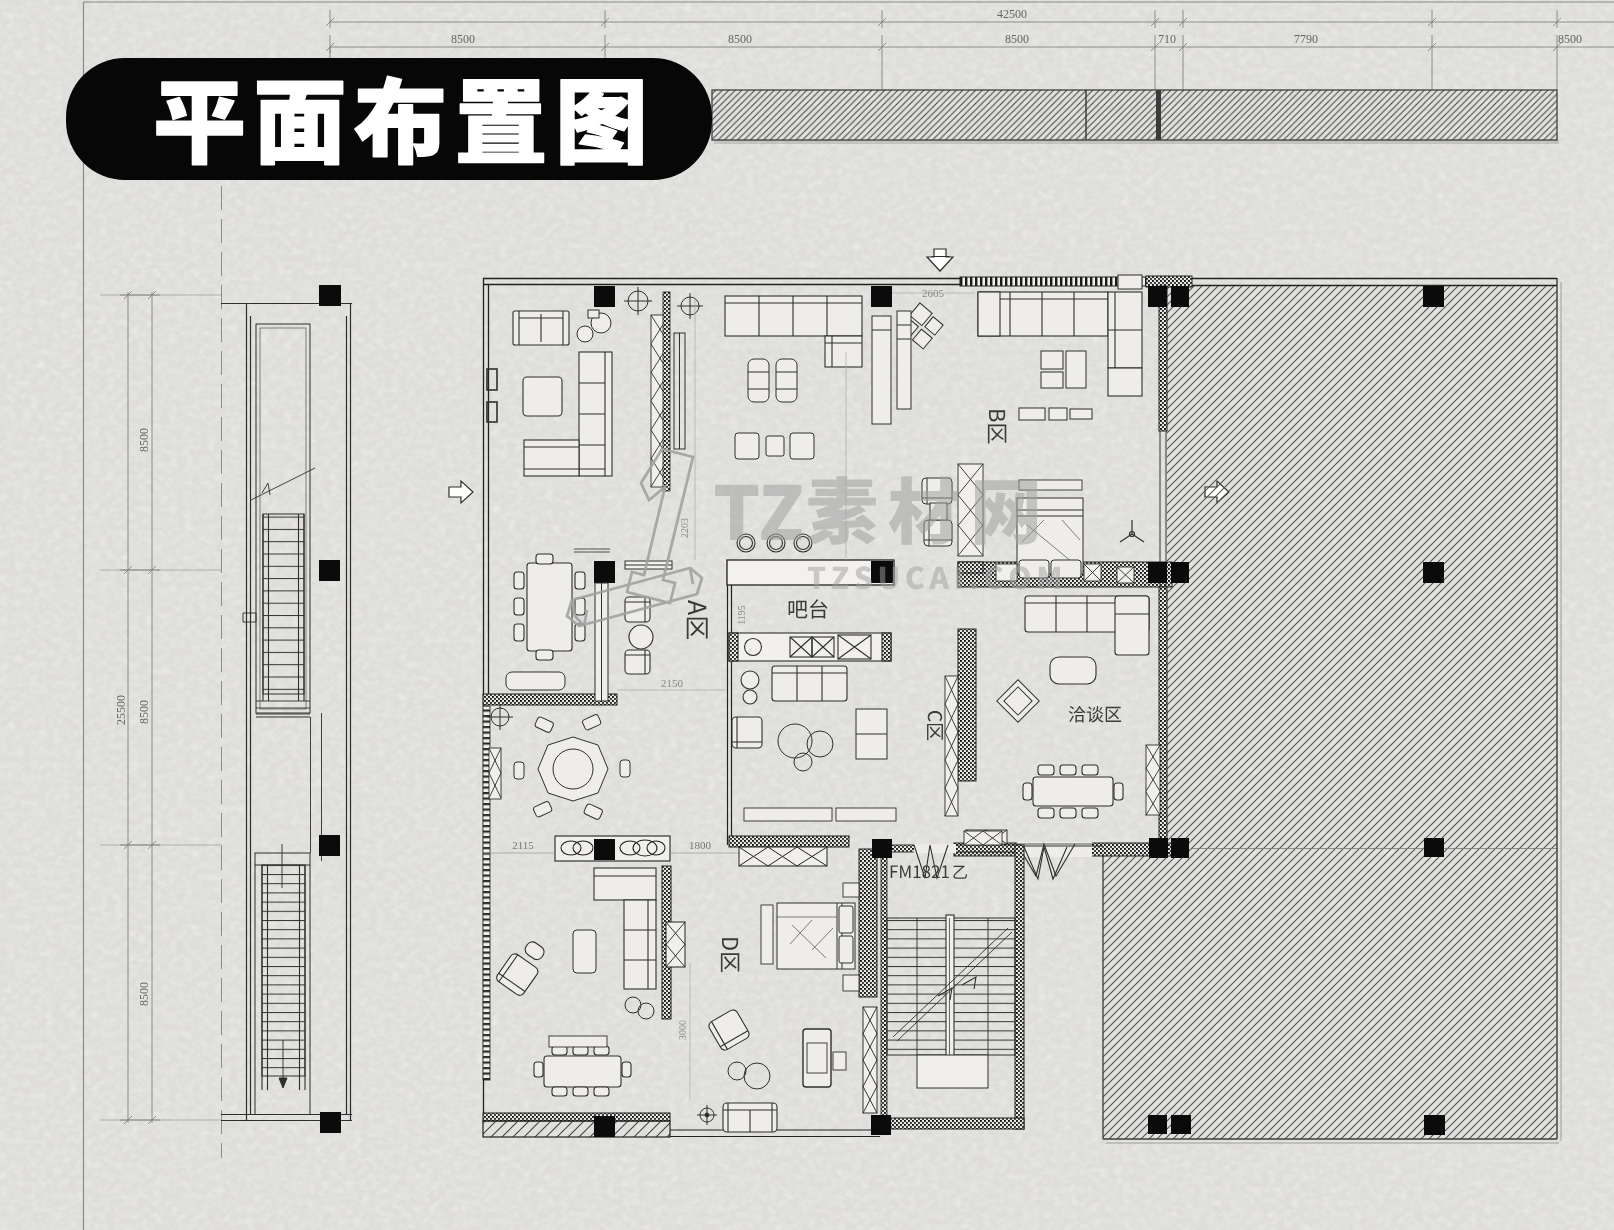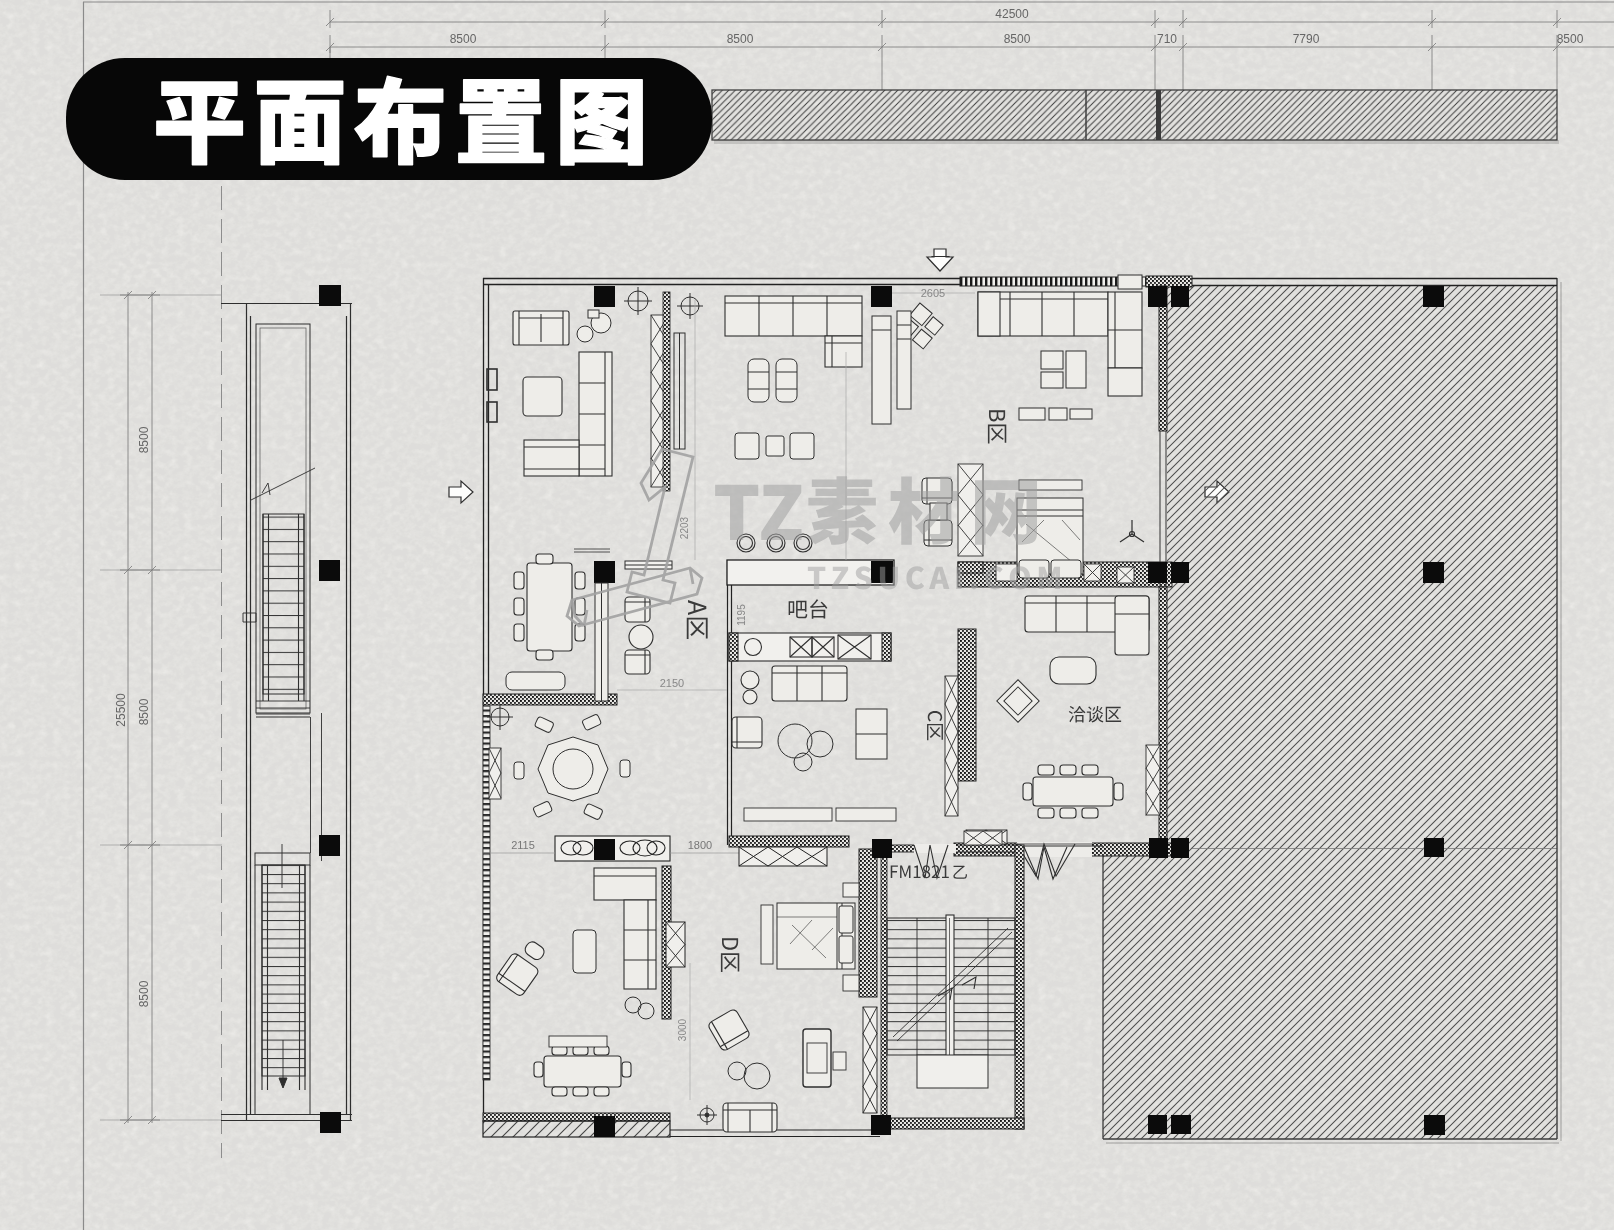--- a/index.html
+++ b/index.html
@@ -1,15 +1,15 @@
 <!DOCTYPE html>
 <html><head><meta charset="utf-8">
 <style>
 html,body{margin:0;padding:0;background:#e9e8e5;font-family:"Liberation Sans",sans-serif;}
-#page{position:relative;width:1614px;height:1230px;overflow:hidden;}
+#page{position:relative;width:1614px;height:1230px;overflow:hidden;font-family:Liberation Serif, serif;}
 </style></head><body>
 <div id="page">
 <svg width="1614" height="1230" viewBox="0 0 1614 1230">
 <defs>
 <filter id="paper" x="0" y="0" width="100%" height="100%">
 <feTurbulence type="fractalNoise" baseFrequency="0.13 0.16" numOctaves="3" seed="7" result="n"></feTurbulence>
 <feColorMatrix in="n" type="matrix" values="0 0 0 0 0.42 0 0 0 0 0.42 0 0 0 0 0.41 0.6 0.6 0.6 0 0"></feColorMatrix>
 </filter>
 <pattern id="h8" width="8" height="8" patternUnits="userSpaceOnUse">
 <path d="M-1,1 L1,-1 M0,8 L8,0 M7,9 L9,7" stroke="#4d4d4d" stroke-width="1.05" fill="none"></path>

